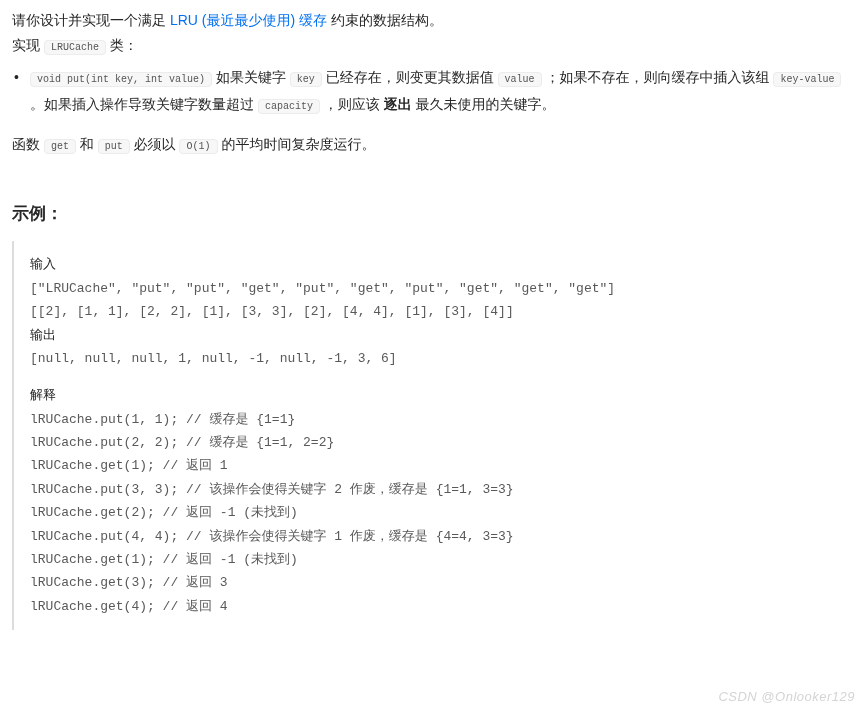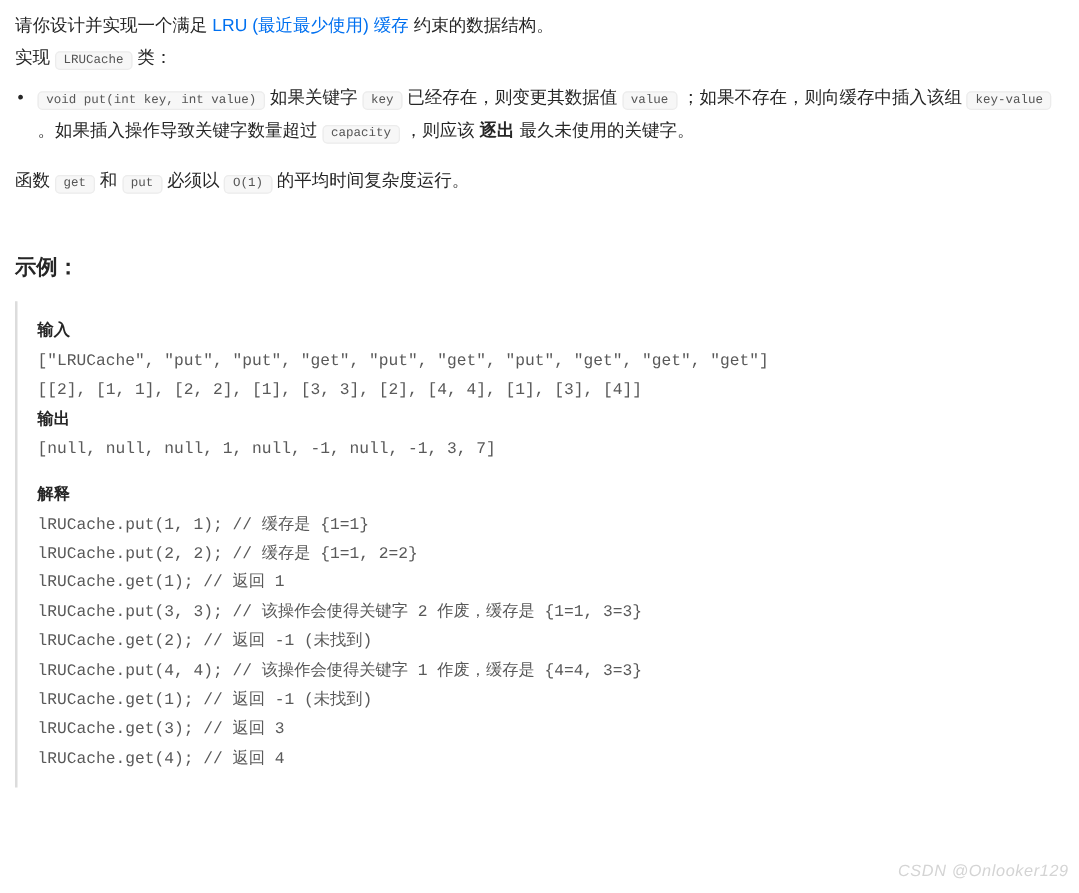--- a/index.html
+++ b/index.html
@@ -29,21 +29,21 @@
     .section-heading { font-weight: 700; margin-top: 42px; margin-bottom: 12px; font-size: 17px; }
     .example-block {
       border-left: 2px solid #dcdcdc;
       padding: 12px 16px;
       margin-top: 6px;
       font-family: "SFMono-Regular", Consolas, "Liberation Mono", Menlo, Courier, monospace;
       font-size: 13px;
       line-height: 1.8;
       color: #595959;
     }
-    .example-block .ex-strong { font-weight: 700; color: #262626; }
+    .example-block .ex-strong { font-weight: 400; color: #262626; }
     .watermark {
       position: fixed;
       right: 8px;
       bottom: 6px;
       color: #d4d4d4;
       font-size: 13px;
       font-style: italic;
       letter-spacing: 0.5px;
       pointer-events: none;
     }
@@ -70,21 +70,21 @@
   <span>函数 </span><code class="inline">get</code><span> 和 </span><code class="inline">put</code><span> 必须以 </span><code class="inline">O(1)</code><span> 的平均时间复杂度运行。</span>
 </p>
 
 <div class="section-heading">示例：</div>
 
 <div class="example-block">
   <div class="ex-strong">输入</div>
   <div>["LRUCache", "put", "put", "get", "put", "get", "put", "get", "get", "get"]</div>
   <div>[[2], [1, 1], [2, 2], [1], [3, 3], [2], [4, 4], [1], [3], [4]]</div>
   <div class="ex-strong">输出</div>
-  <div>[null, null, null, 1, null, -1, null, -1, 3, 7]</div>
+  <div>[null, null, null, 1, null, -1, null, -1, 3, 6]</div>
   <div class="ex-strong" style="margin-top:14px">解释</div>
   <div>lRUCache.put(1, 1); // 缓存是 {1=1}</div>
   <div>lRUCache.put(2, 2); // 缓存是 {1=1, 2=2}</div>
   <div>lRUCache.get(1);    // 返回 1</div>
   <div>lRUCache.put(3, 3); // 该操作会使得关键字 2 作废，缓存是 {1=1, 3=3}</div>
   <div>lRUCache.get(2);    // 返回 -1 (未找到)</div>
   <div>lRUCache.put(4, 4); // 该操作会使得关键字 1 作废，缓存是 {4=4, 3=3}</div>
   <div>lRUCache.get(1);    // 返回 -1 (未找到)</div>
   <div>lRUCache.get(3);    // 返回 3</div>
   <div>lRUCache.get(4);    // 返回 4</div>

